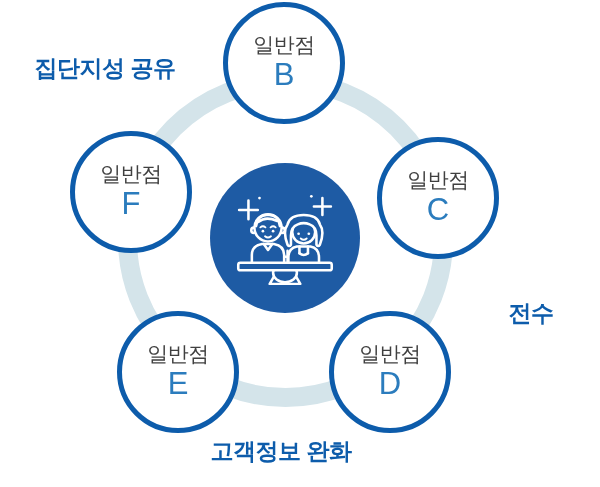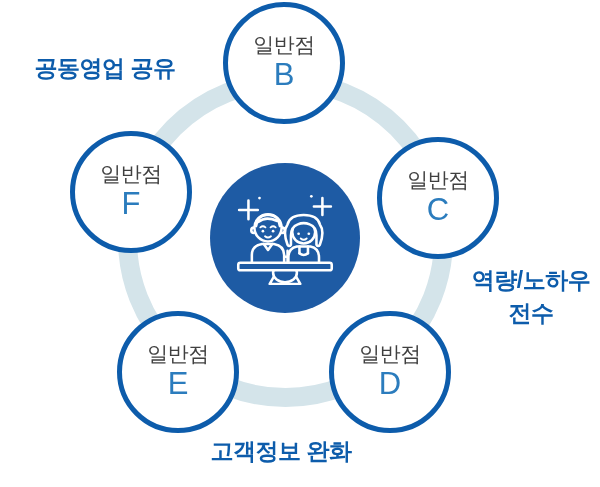--- a/index.html
+++ b/index.html
@@ -123,25 +123,25 @@
       <path d="M64 92 V78 Q64 67 74 65 H90 Q100 67 100 78 V92" fill="#1e5ba4"></path>
       <path d="M77 65 V73 M87 65 V73"></path>
       <path d="M77 73 Q82 77 87 73"></path>
 
       <path d="M42 109 L49 97 H71 L78 109 Z" fill="#1e5ba4"></path>
       <ellipse cx="60" cy="96" rx="14" ry="11" fill="#1e5ba4"></ellipse>
       <rect x="5" y="84" width="110" height="9" rx="2.5" fill="#1e5ba4"></rect>
     </svg>
   </div>
 
-  <div class="lbl lbl-top-left">공동영업 공유</div>
+  <div class="lbl lbl-top-left">집단지성 공유</div>
 
 
   <div class="lbl lbl-right">
-    <span>역량/노하우</span><br>
+    <br>
     <span>전수</span>
   </div>
 
   <div class="lbl lbl-bottom">고객정보 완화</div>
 
   <div class="lbl lbl-left">
     <br>
   </div>
 
 </div>

